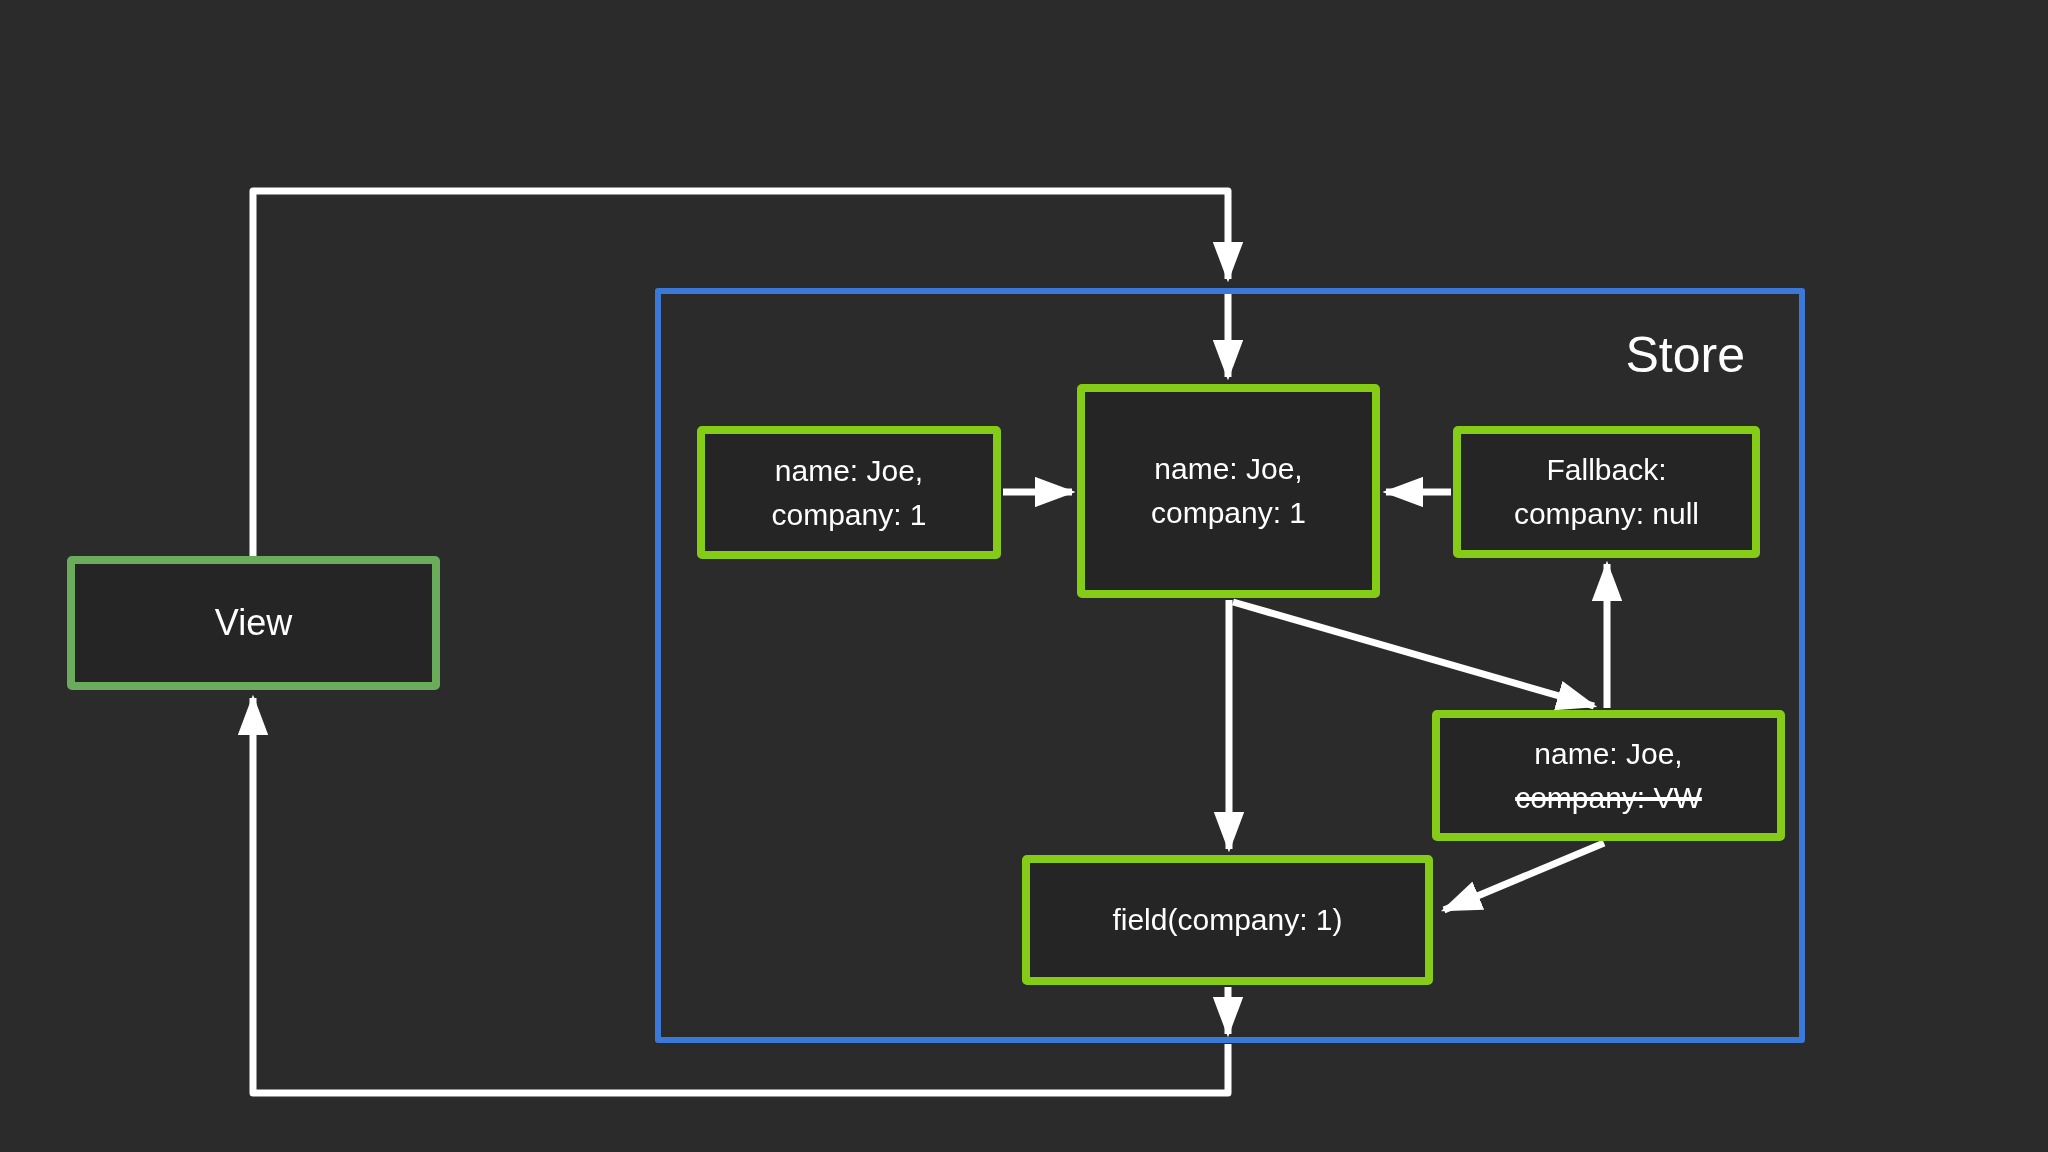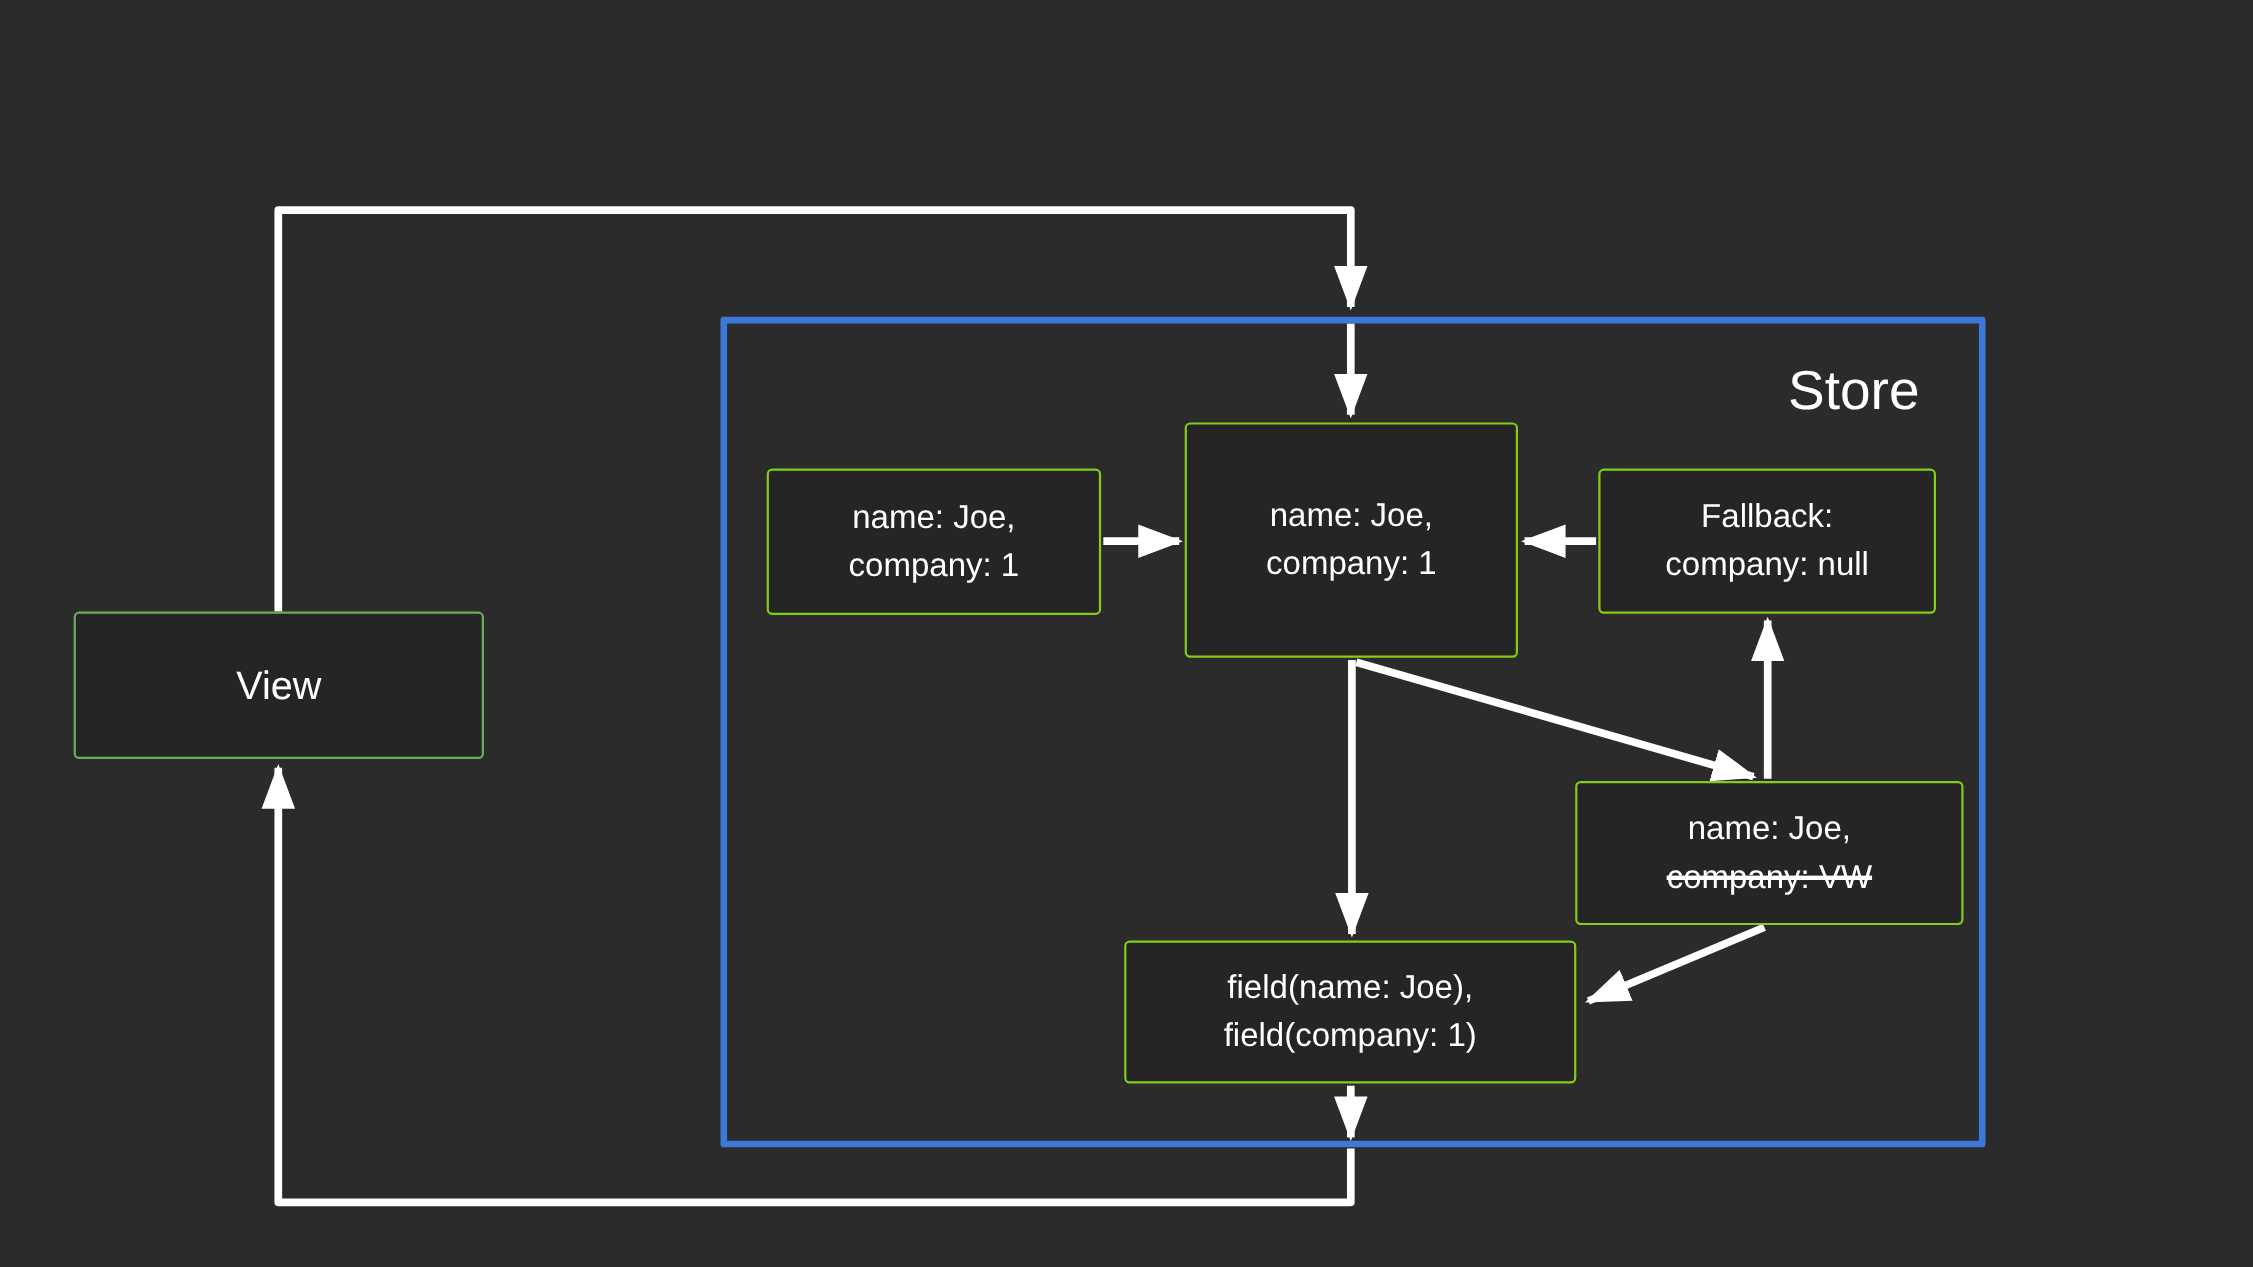--- a/index.html
+++ b/index.html
@@ -20,21 +20,21 @@
     position: absolute;
     left: 0;
     top: 0;
     width: 2048px;
     height: 1152px;
     display: block;
   }
   .node {
     position: absolute;
     box-sizing: border-box;
-    border: 2px solid #84cc16;
+    border: 8px solid #84cc16;
     border-radius: 5px;
     background: #252525;
     color: #ffffff;
     display: flex;
     flex-direction: column;
     align-items: center;
     justify-content: center;
     text-align: center;
     font-size: 30px;
     line-height: 44px;
@@ -119,17 +119,16 @@
     <div>Fallback:</div>
     <div>company: null</div>
   </div>
 
   <div class="node node-previous">
     <div>name: Joe,</div>
     <div class="struck">company: VW</div>
   </div>
 
   <div class="node node-fields">
-    <div>field(name: Joe),</div>
     <div>field(company: 1)</div>
   </div>
 
 </div>
 
 </body></html>

